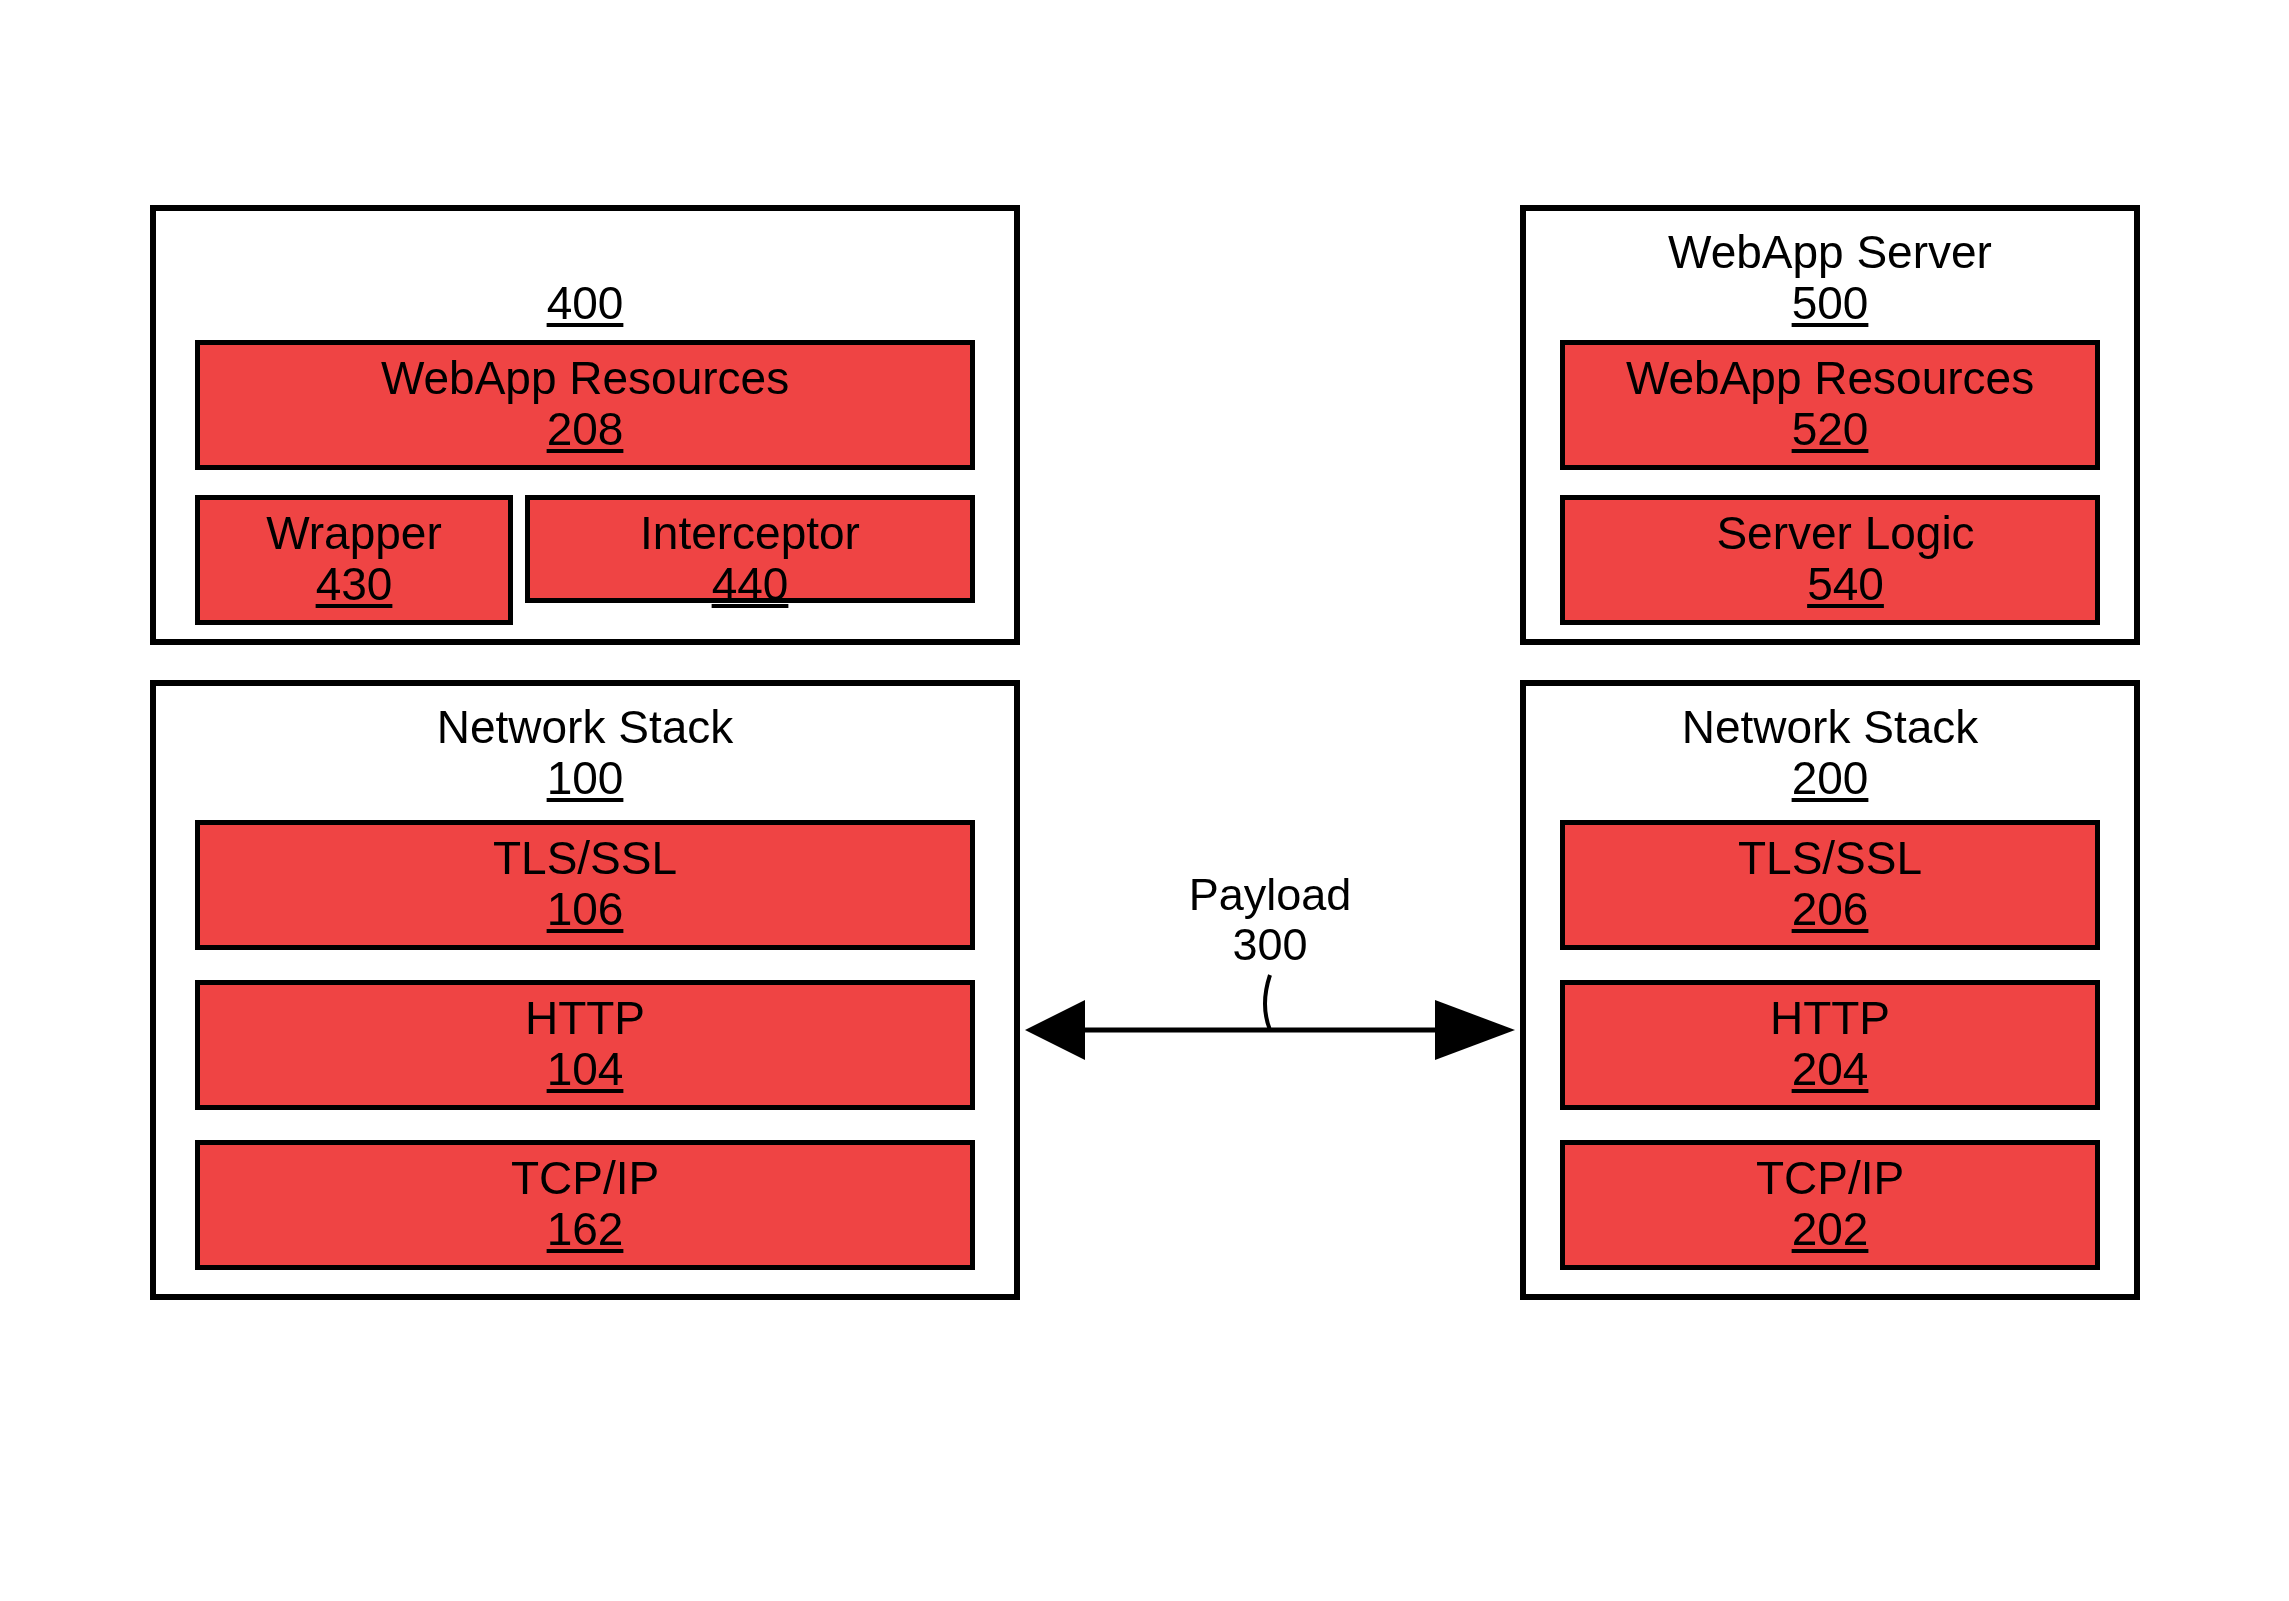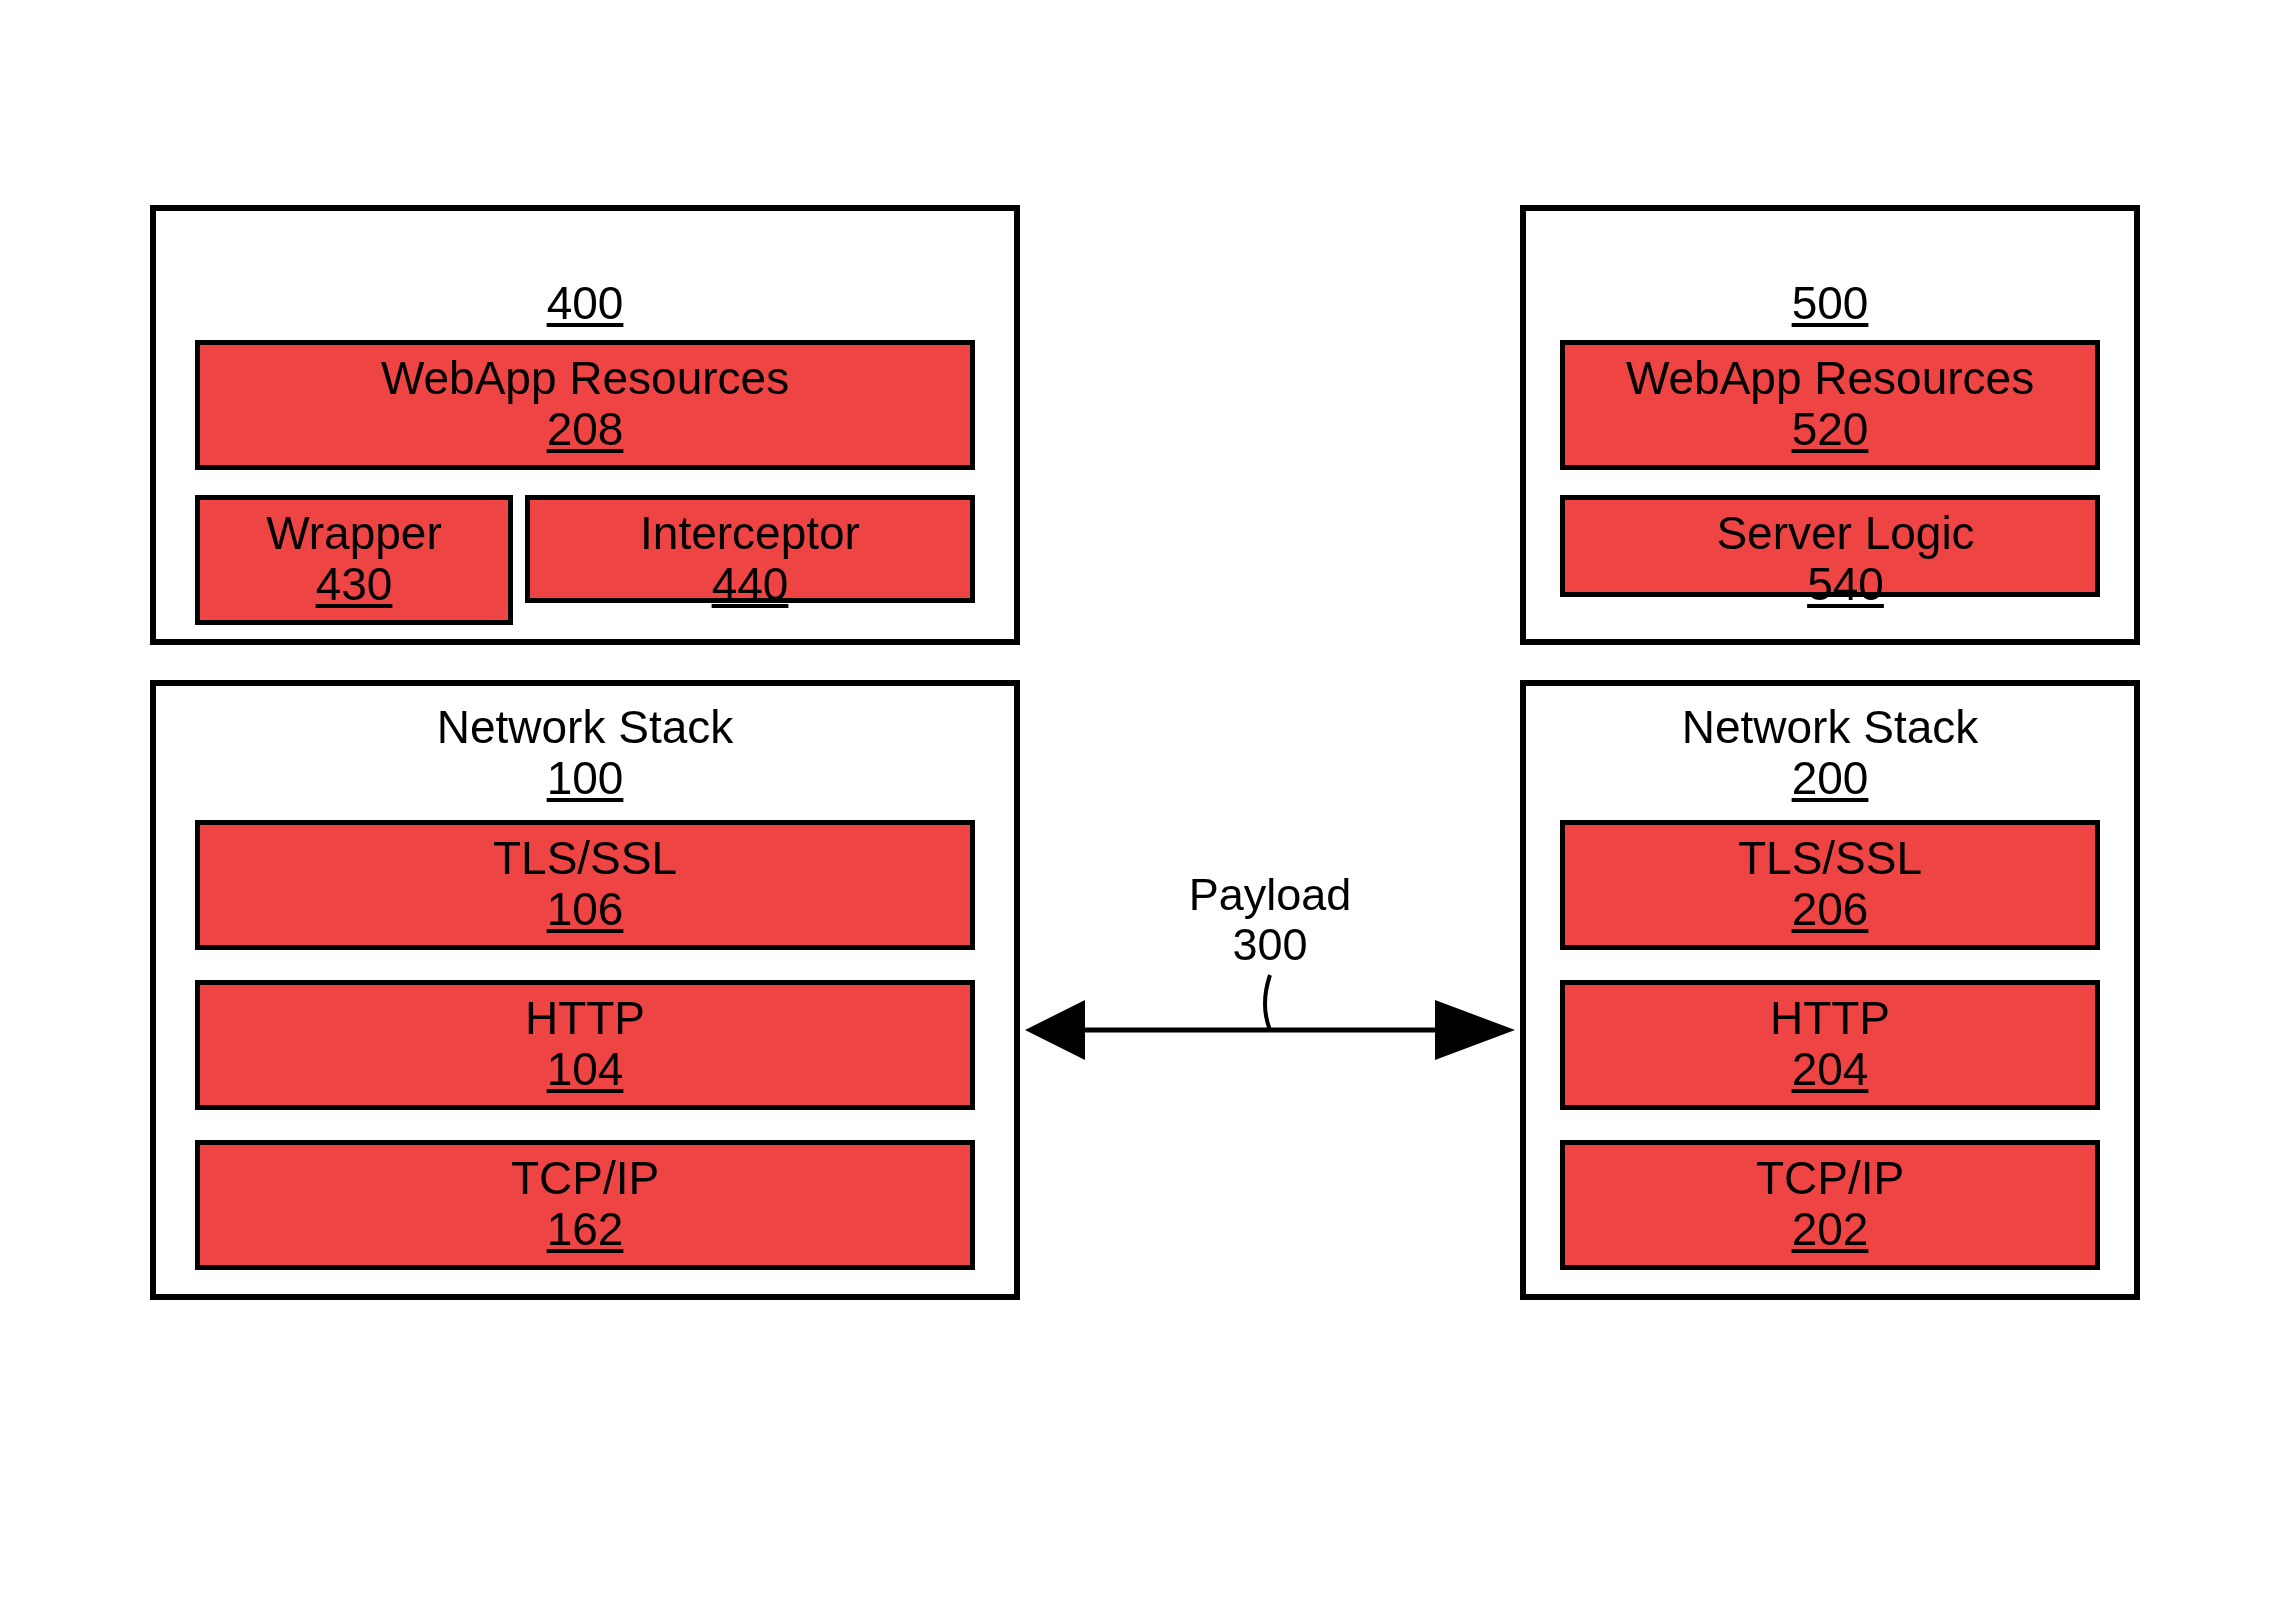--- a/index.html
+++ b/index.html
@@ -97,33 +97,33 @@
 
 <div class="inner-box" style="left:195px; top:1140px; width:780px; height:130px;">
   <div class="title" style="margin-top:8px;">
     <span>TCP/IP</span><br>
     <span class="num">162</span>
   </div>
 </div>
 
 <div class="box" style="left:1520px; top:205px; width:620px; height:440px;">
   <div class="title" style="margin-top:16px;">
-    <br>
+    <span>WebApp Server</span><br>
     <span class="num">500</span>
   </div>
 </div>
 
 <div class="inner-box" style="left:1560px; top:340px; width:540px; height:130px;">
   <div class="title" style="margin-top:8px;">
     <span>WebApp Resources</span><br>
     <span class="num">520</span>
   </div>
 </div>
 
-<div class="inner-box" style="left:1560px; top:495px; width:540px; height:102px;padding-left:31px;">
+<div class="inner-box" style="left:1560px; top:495px; width:540px; height:130px;padding-left:31px;">
   <div class="title" style="margin-top:8px;">
     <span>Server Logic</span><br>
     <span class="num">540</span>
   </div>
 </div>
 
 <div class="box" style="left:1520px; top:680px; width:620px; height:620px;">
   <div class="title" style="margin-top:16px;">
     <span>Network Stack</span><br>
     <span class="num">200</span>

